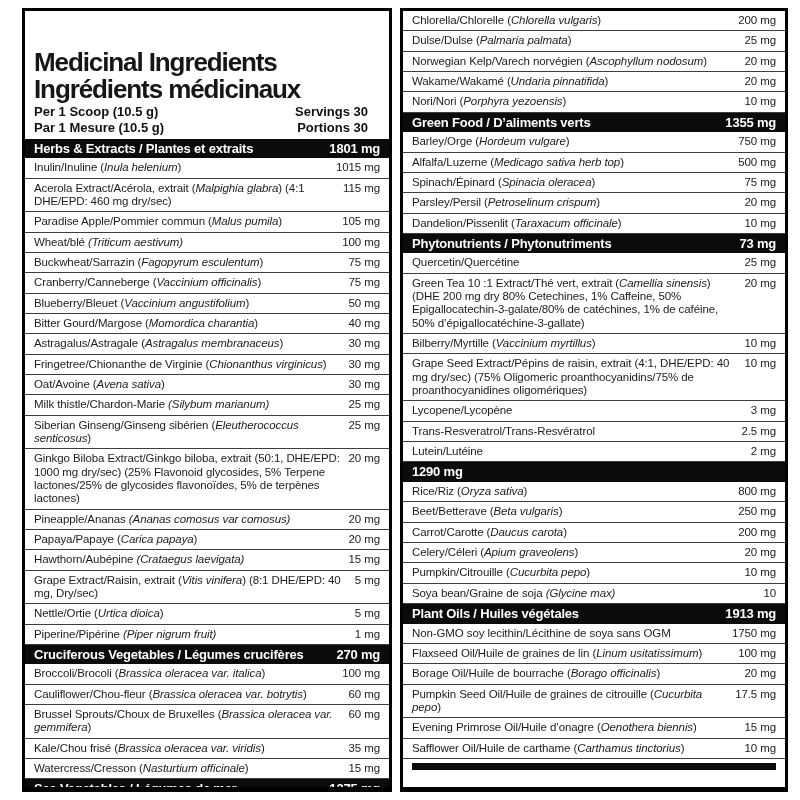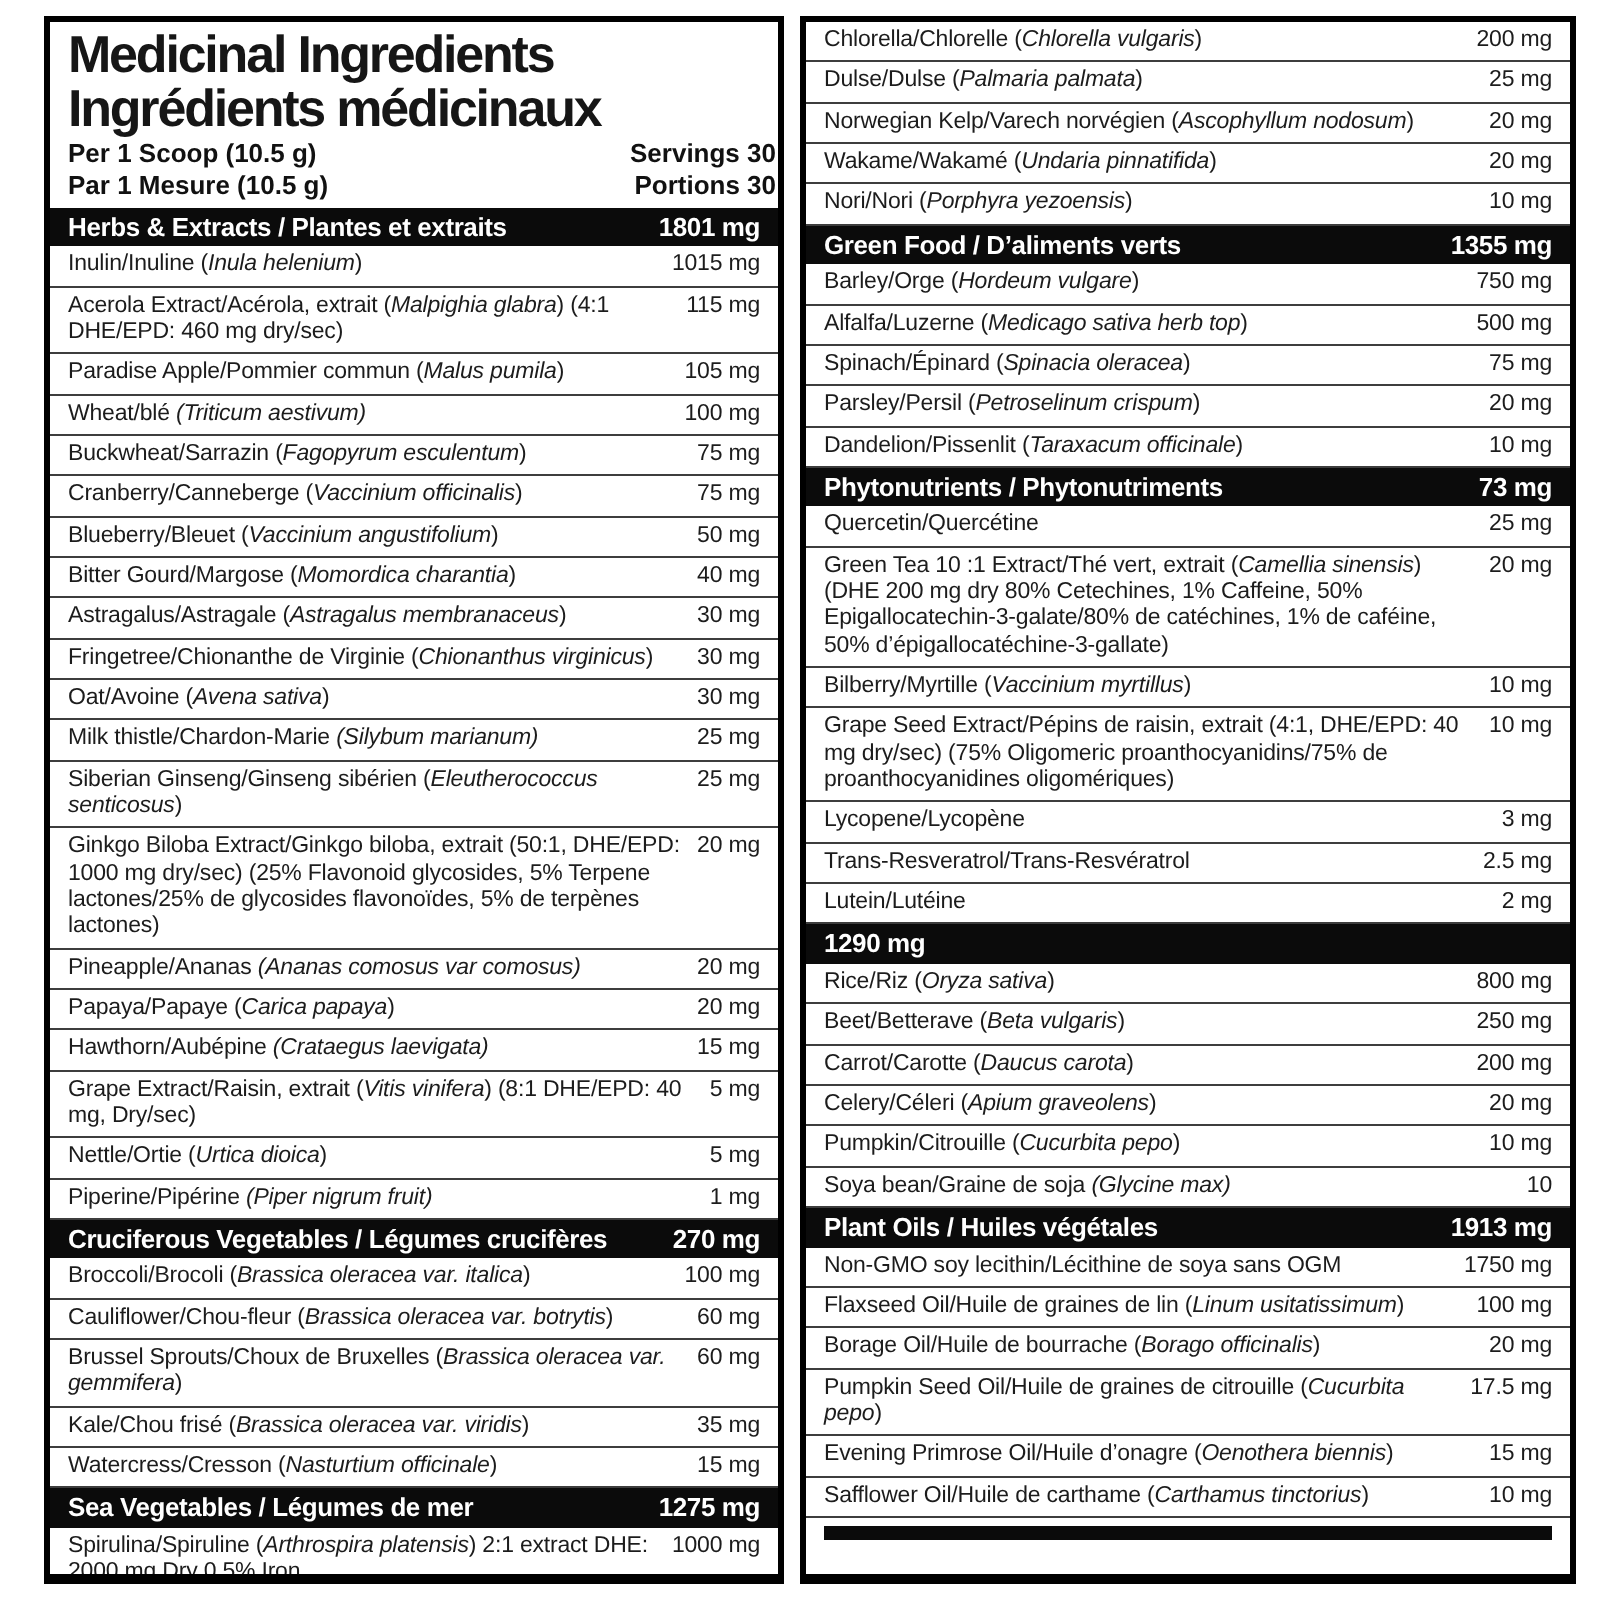--- a/index.html
+++ b/index.html
@@ -9,21 +9,21 @@
     -webkit-font-smoothing:antialiased;
   }
   .box{
     position:absolute;top:8px;height:784px;background:#fff;
     border:3px solid #000;border-bottom-width:5px;box-sizing:border-box;
     overflow:hidden;
   }
   #left-box{left:22px;width:370px;}
   #right-box{left:400px;width:388px;}
 
-  .hdr{padding:3px 1px 3px 9px;}
+  .hdr{padding:3px 21px 3px 9px;margin-top:35px;}
   .title{
     font-weight:bold;font-size:26px;line-height:1.04;
     letter-spacing:-1.1px;color:#161616;
   }
   .serv-line{
     display:flex;justify-content:space-between;align-items:baseline;
     font-weight:bold;font-size:13px;line-height:1.18;margin-top:1px;gap:19px;
   }
 
   .bar{

